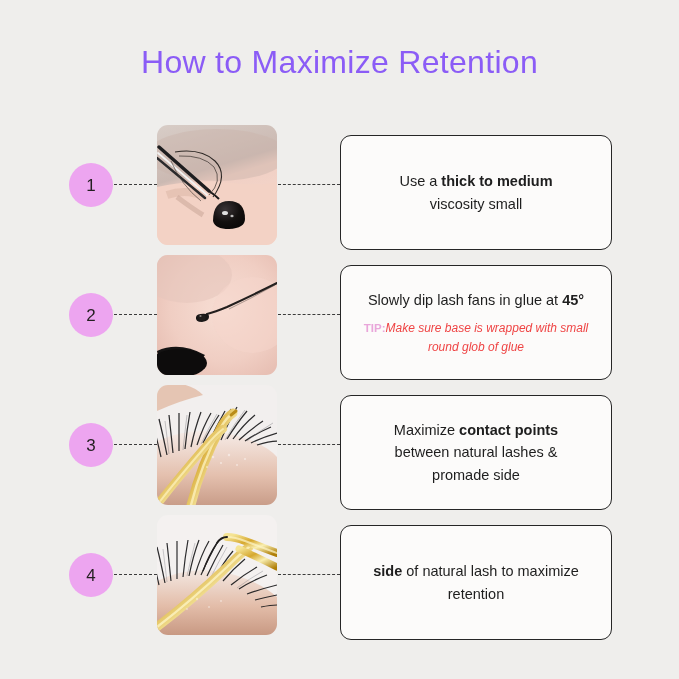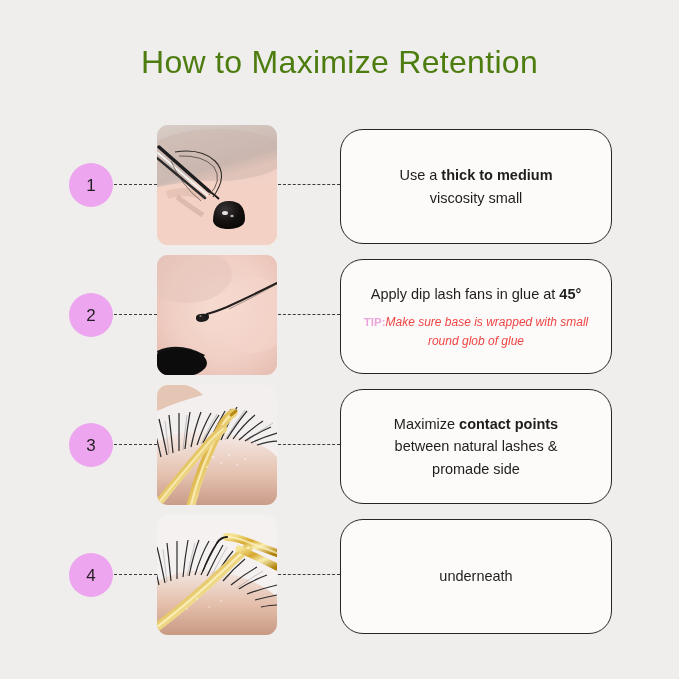--- a/index.html
+++ b/index.html
@@ -18,21 +18,21 @@
   
   .page-title {
     position: absolute;
     top: 44px;
     left: 0;
     width: 679px;
     text-align: center;
     font-size: 32px;
     font-weight: 300;
     letter-spacing: 0.3px;
-    color: #4d7c0f;
+    color: #8b5cf6;
     white-space: nowrap;
   }
 
   
   .steps {
     position: absolute;
     top: 125px;
     left: 0;
     width: 679px;
   }
@@ -87,27 +87,27 @@
     height: 120px;
     border-radius: 11px;
     overflow: hidden;
   }
   .thumb svg { display: block; }
 
   
   .card {
     position: absolute;
     left: 340px;
-    top: 4px;
+    top: 10px;
     width: 272px;
     height: 115px;
     box-sizing: border-box;
     background: #fcfbfa;
     border: 1.5px solid #262626;
-    border-radius: 23px;
+    border-radius: 11px;
     display: flex;
     flex-direction: column;
     align-items: center;
     justify-content: center;
     padding: 6px 14px;
   }
   .card-line {
     font-size: 14.5px;
     color: #1e1e1e;
     line-height: 1.55;
@@ -205,21 +205,21 @@
         <path d="M120 28 Q96 40 70 52 Q58 57 50 59" stroke="#231f1e" stroke-width="2.1" fill="none" stroke-linecap="round"></path>
         <path d="M118 30 Q95 43 72 54" stroke="#5a4b46" stroke-width="0.8" fill="none" opacity="0.6"></path>
         <path d="M50 59 Q40 58 39 62 Q38 67 45 67 Q52 66 52 62 Q52 59 50 59 Z" fill="#191717"></path>
         <ellipse cx="45" cy="62.5" rx="3.6" ry="3" fill="#211d1c"></ellipse>
         <ellipse cx="43.5" cy="61" rx="1.1" ry="0.8" fill="#e8ded9" opacity="0.7"></ellipse>
       </svg>
     </div>
     <div class="dash-right"></div>
     <div class="card">
       <div class="card-line">
-          <div><span>Apply dip lash fans in glue at </span><b>45°</b></div>
+          <div><span>Slowly dip lash fans in glue at </span><b>45°</b></div>
         </div>
       <div class="tip-block">
         <span class="tip-label">TIP:</span><span class="tip-text">Make sure base is wrapped with small round glob of glue</span>
       </div>
     </div>
   </div>
 
   <div class="step-row">
     <div class="num-badge">3</div>
     <div class="dash-left"></div>
@@ -347,18 +347,19 @@
           <circle cx="40" cy="84" r="1.2"></circle>
             <circle cx="52" cy="92" r="1"></circle>
           <circle cx="64" cy="86" r="1.1"></circle>
             <circle cx="30" cy="94" r="1"></circle>
         </g>
       </svg>
     </div>
     <div class="dash-right"></div>
     <div class="card">
       <div class="card-line">
-          <div><span>underneath</span></div>
+          <div><b>side</b><span> of natural lash to maximize</span></div>
+          <div><span>retention</span></div>
         </div>
     </div>
   </div>
 
 </div>
 
 </body></html>

